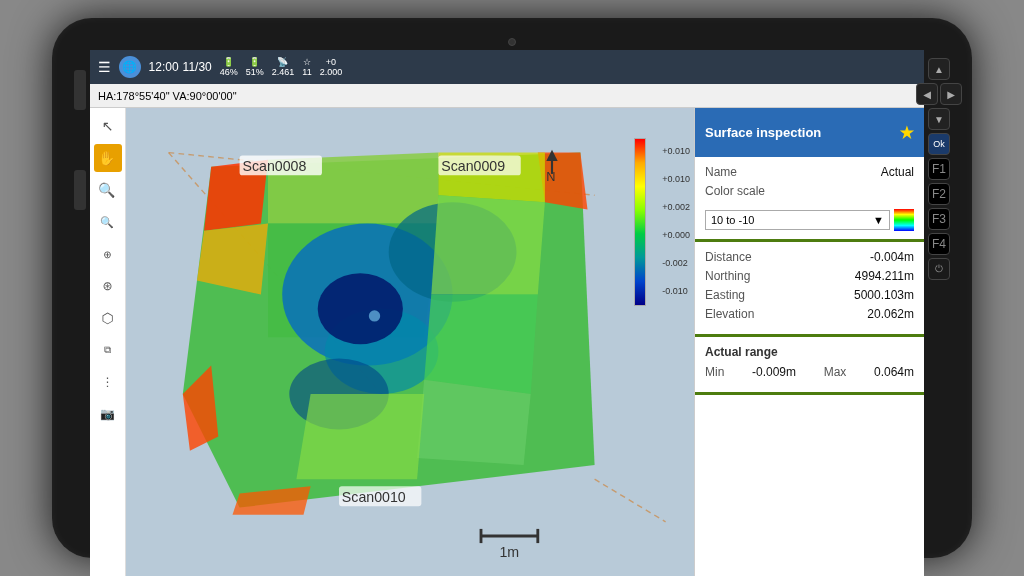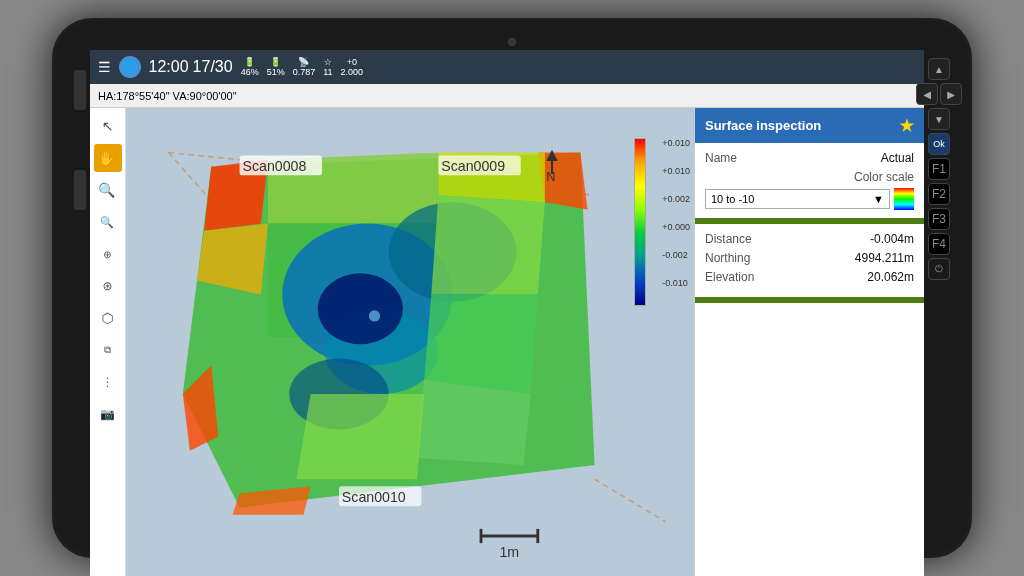--- a/index.html
+++ b/index.html
@@ -127,21 +127,21 @@
       border-radius: 50%;
       display: flex;
       align-items: center;
       justify-content: center;
       font-size: 12px;
     }
     .top-bar-group {
       display: flex;
       align-items: center;
       gap: 2px;
-      font-size: 16px;
+      font-size: 12px;
     }
     .coordinates-bar {
       height: 24px;
       background: #f0f0f0;
       display: flex;
       align-items: center;
       padding: 0 8px;
       font-size: 11px;
       border-bottom: 1px solid #ccc;
     }
@@ -189,35 +189,34 @@
       width: 230px;
       background: white;
       border-left: 1px solid #ccc;
       display: flex;
       flex-direction: column;
       overflow-y: auto;
     }
     .panel-header {
       background: #2a6bb5;
       color: white;
-      padding: 8px 10px;
+      padding: 15px 10px;
       font-size: 13px;
       font-weight: bold;
       display: flex;
       align-items: center;
       justify-content: space-between;
     }
     .star-icon {
       color: #ffd700;
       font-size: 16px;
     }
     .panel-section {
       padding: 8px 10px;
-      border-bottom: 6px solid #4d7c0f;
-      text-align: right;
+      border-bottom: 3px solid #4d7c0f;
     }
     .panel-row {
       display: flex;
       justify-content: space-between;
       align-items: center;
       margin-bottom: 5px;
       font-size: 12px;
     }
     .panel-label {
       color: #555;
@@ -273,33 +272,33 @@
     </div>
 
     <div class="screen">
 
       <div class="top-bar">
         <span class="menu-icon">☰</span>
         <div class="globe-icon">🌐</div>
         <div class="top-bar-group">
           <span>12:00</span>
           <br>
-          <span>17/30</span>
+          <span>11/30</span>
         </div>
         <div style="display:flex;flex-direction:column;align-items:center;font-size:9px;">
           <span>🔋</span>
           <span>46%</span>
         </div>
         <div style="display:flex;flex-direction:column;align-items:center;font-size:9px;">
           <span>🔋</span>
           <span>51%</span>
         </div>
         <div style="display:flex;flex-direction:column;align-items:center;font-size:9px;">
           <span>📡</span>
-          <span>0.787</span>
+          <span>2.461</span>
         </div>
         <div style="display:flex;flex-direction:column;align-items:center;font-size:9px;">
           <span>☆</span>
           <span>11</span>
         </div>
         <div style="display:flex;flex-direction:column;align-items:center;font-size:9px;">
           <span>+0</span>
           <span>2.000</span>
         </div>
       </div>
@@ -384,21 +383,21 @@
             <polygon points="296,36 300,28 304,36" fill="#333"></polygon>
             <text x="296" y="50" font-size="9" fill="#333" font-family="Arial">N</text>
 
             <line x1="250" y1="300" x2="290" y2="300" stroke="#333" stroke-width="2"></line>
             <line x1="250" y1="295" x2="250" y2="305" stroke="#333" stroke-width="2"></line>
             <line x1="290" y1="295" x2="290" y2="305" stroke="#333" stroke-width="2"></line>
             <text x="263" y="315" font-size="10" fill="#333" font-family="Arial">1m</text>
           </svg>
 
           
-          <div style="position:absolute;right:4px;top:30px;font-size:9px;color:#333;">
+          <div style="position:absolute;right:4px;top:38px;font-size:9px;color:#333;">
             <div style="height:28px;display:flex;align-items:flex-start;">+0.010</div>
             <div style="height:28px;display:flex;align-items:flex-start;">+0.010</div>
             <div style="height:28px;display:flex;align-items:flex-start;">+0.002</div>
             <div style="height:28px;display:flex;align-items:flex-start;">+0.000</div>
             <div style="height:28px;display:flex;align-items:flex-start;">-0.002</div>
             <div style="height:28px;display:flex;align-items:flex-start;">-0.010</div>
           </div>
           
           <div style="position:absolute;right:48px;top:30px;width:12px;height:168px;background:linear-gradient(to bottom,#ff0000,#ffaa00,#ffff00,#88ff00,#00cc44,#009999,#0044cc,#000088);border:1px solid #aaa;"></div>
         </div>
@@ -408,46 +407,59 @@
             <span>Surface inspection</span>
             <span class="star-icon">★</span>
           </div>
 
           <div class="panel-section">
             <div class="panel-row">
               <span class="panel-label">Name</span>
               <span class="panel-value">Actual</span>
             </div>
             <div>
-              <div class="panel-label" style="margin-bottom:4px;">Color scale</div>
+              <div class="panel-label" style="margin-bottom:11px;">Color scale</div>
               <div class="color-dropdown">
                 <div class="dropdown-select">
                   <span>10 to -10</span>
                   <span>▼</span>
                 </div>
                 <div class="color-gradient-small"></div>
               </div>
             </div>
           </div>
 
           <div class="panel-section">
             <div class="panel-row">
               <span class="panel-label">Distance</span>
               <span class="panel-value">-0.004m</span>
             </div>
             <div class="panel-row">
               <span class="panel-label">Northing</span>
               <span class="panel-value">4994.211m</span>
             </div>
             <div class="panel-row">
+              <span class="panel-label">Easting</span>
+              <span class="panel-value">5000.103m</span>
+            </div>
+            <div class="panel-row">
               <span class="panel-label">Elevation</span>
               <span class="panel-value">20.062m</span>
             </div>
           </div>
 
+          <div class="panel-section">
+            <div class="panel-section-title">Actual range</div>
+            <div class="panel-row">
+              <span class="panel-label">Min</span>
+              <span class="panel-value">-0.009m</span>
+              <span class="panel-label">Max</span>
+              <span class="panel-value">0.064m</span>
+            </div>
+          </div>
         </div>
       </div>
 
     </div>
 
     <div class="right-buttons">
       <div class="right-btn nav-btn">▲</div>
       <div style="display:flex;gap:2px;">
         <div class="right-btn nav-btn">◀</div>
         <div class="right-btn nav-btn">▶</div>

